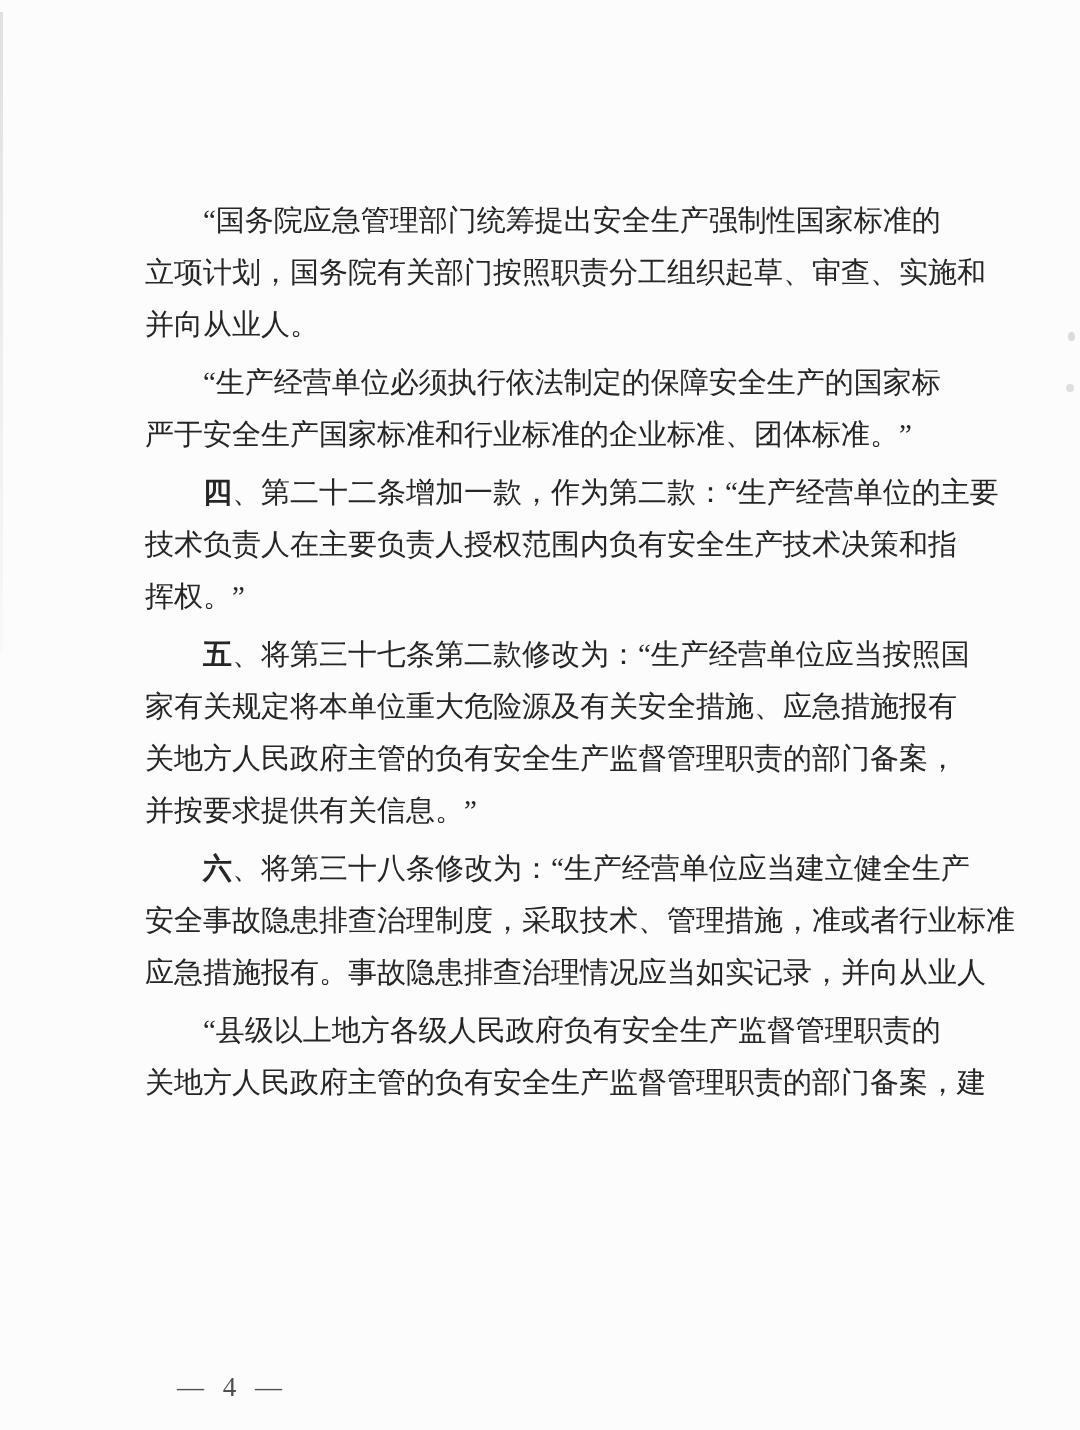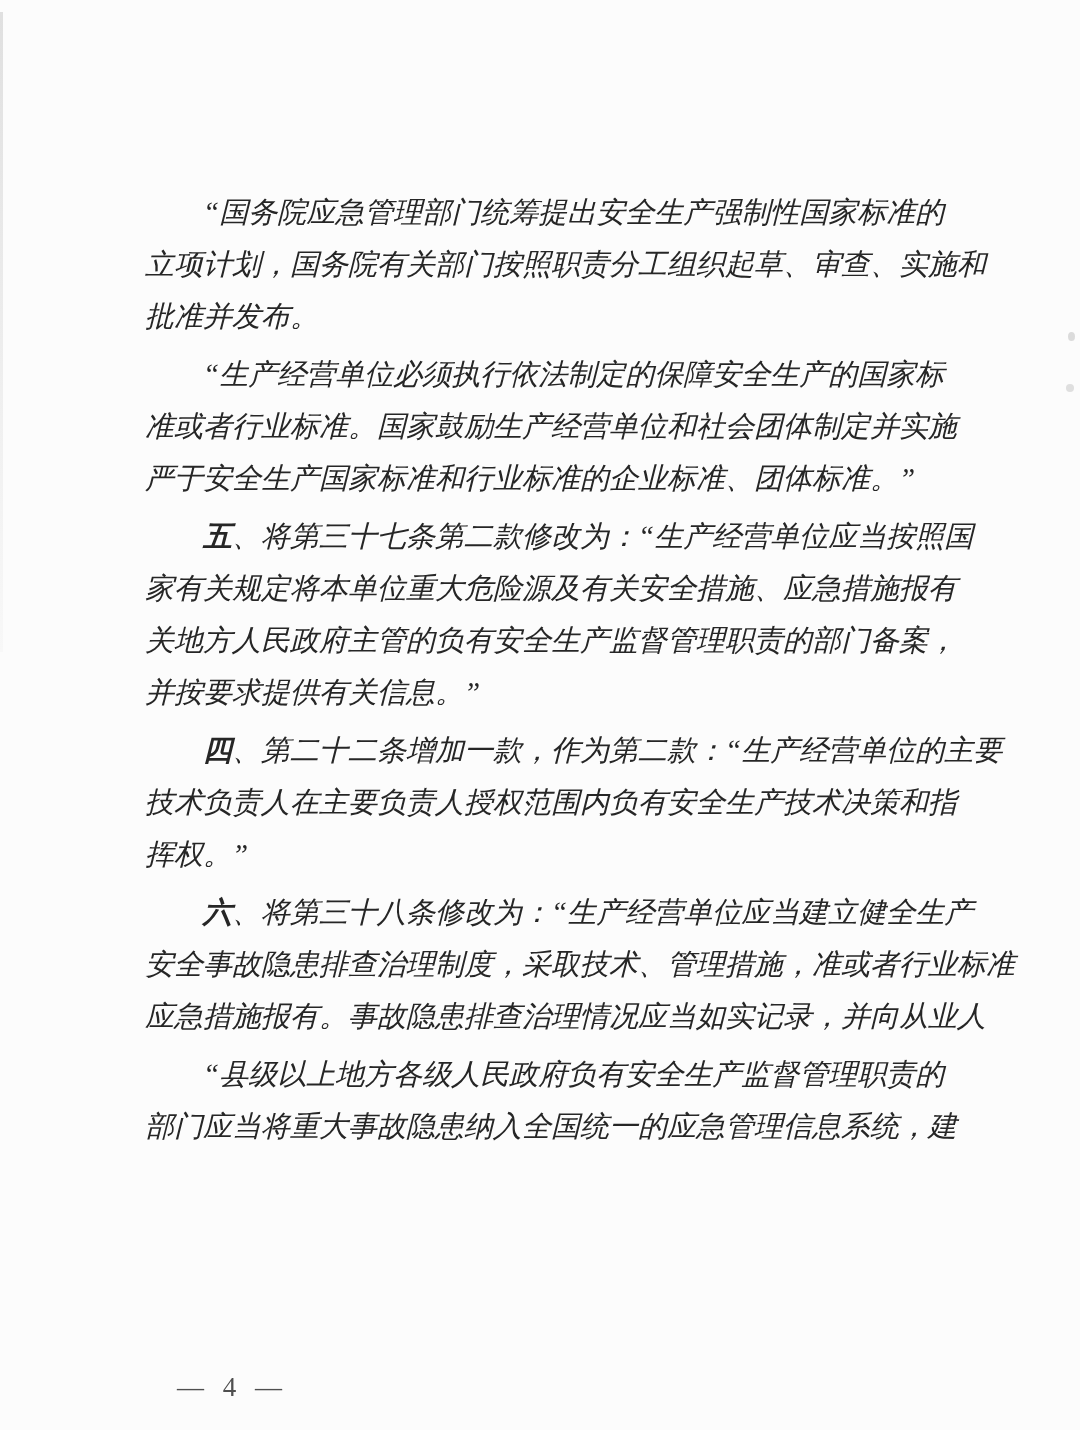--- a/index.html
+++ b/index.html
@@ -36,23 +36,22 @@
     position: absolute;
     border-radius: 50%;
     opacity: 0.6;
   }
   .speck.s1 { left: 1068px; top: 332px; width: 7px; height: 9px; background: #c4c4c4; }
   .speck.s2 { left: 1066px; top: 384px; width: 8px; height: 8px; background: #cccccc; }
 
   .doc-body {
     position: absolute;
     left: 145px;
-    top: 186px;
+    top: 194px;
     width: 795px;
-    font-style: italic;
   }
   .para { margin: 0; }
   .para + .para { margin-top: 6px; }
   .line {
     height: 52px;
     line-height: 52px;
     font-size: 29px;
     white-space: nowrap;
     text-align: justify;
     text-align-last: justify;
@@ -82,43 +81,42 @@
 
 <div class="page">
   <div class="scan-edge"></div>
   <div class="speck s1"></div>
   <div class="speck s2"></div>
 
   <div class="doc-body">
       <div class="para">
         <div class="line first">“国务院应急管理部门统筹提出安全生产强制性国家标准的</div>
         <div class="line">立项计划，国务院有关部门按照职责分工组织起草、审查、实施和</div>
-        <div class="line para-end">批准并发布。</div>
+        <div class="line para-end">并向从业人。</div>
       </div>
       <div class="para">
         <div class="line first">“生产经营单位必须执行依法制定的保障安全生产的国家标</div>
-        <div class="line">准或者行业标准。国家鼓励生产经营单位和社会团体制定并实施</div>
         <div class="line para-end">严于安全生产国家标准和行业标准的企业标准、团体标准。”</div>
+      </div>
+      <div class="para">
+        <div class="line first"><b class="hei">四</b>、第二十二条增加一款，作为第二款：“生产经营单位的主要</div>
+        <div class="line">技术负责人在主要负责人授权范围内负有安全生产技术决策和指</div>
+        <div class="line para-end">挥权。”</div>
       </div>
       <div class="para">
         <div class="line first"><b class="hei">五</b>、将第三十七条第二款修改为：“生产经营单位应当按照国</div>
         <div class="line">家有关规定将本单位重大危险源及有关安全措施、应急措施报有</div>
         <div class="line">关地方人民政府主管的负有安全生产监督管理职责的部门备案，</div>
         <div class="line para-end">并按要求提供有关信息。”</div>
       </div>
       <div class="para">
-        <div class="line first"><b class="hei">四</b>、第二十二条增加一款，作为第二款：“生产经营单位的主要</div>
-        <div class="line">技术负责人在主要负责人授权范围内负有安全生产技术决策和指</div>
-        <div class="line para-end">挥权。”</div>
-      </div>
-      <div class="para">
         <div class="line first"><b class="hei">六</b>、将第三十八条修改为：“生产经营单位应当建立健全生产</div>
         <div class="line">安全事故隐患排查治理制度，采取技术、管理措施，准或者行业标准</div>
         <div class="line">应急措施报有。事故隐患排查治理情况应当如实记录，并向从业人</div>
       </div>
       <div class="para">
         <div class="line first">“县级以上地方各级人民政府负有安全生产监督管理职责的</div>
-        <div class="line">部门应当将重大事故隐患纳入全国统一的应急管理信息系统，建</div>
+        <div class="line">关地方人民政府主管的负有安全生产监督管理职责的部门备案，建</div>
       </div>
     </div>
 
   <div class="page-num">— 4 —</div>
 </div>
 
 </body></html>

